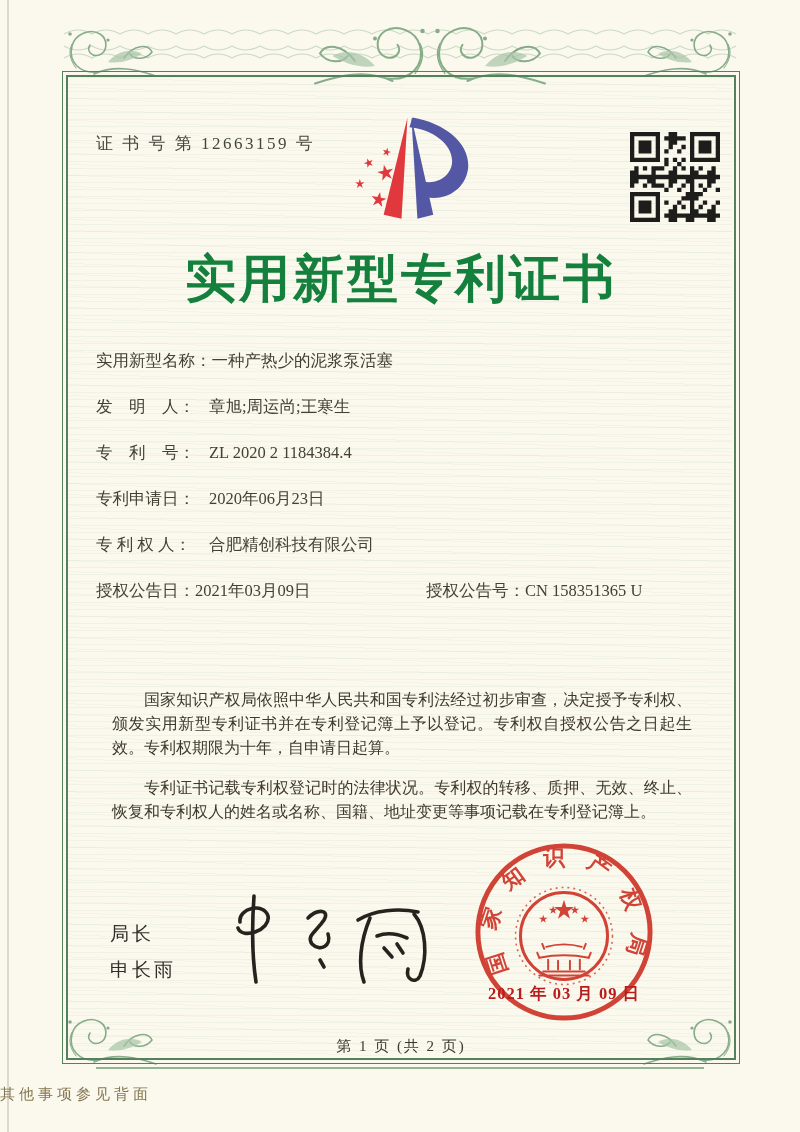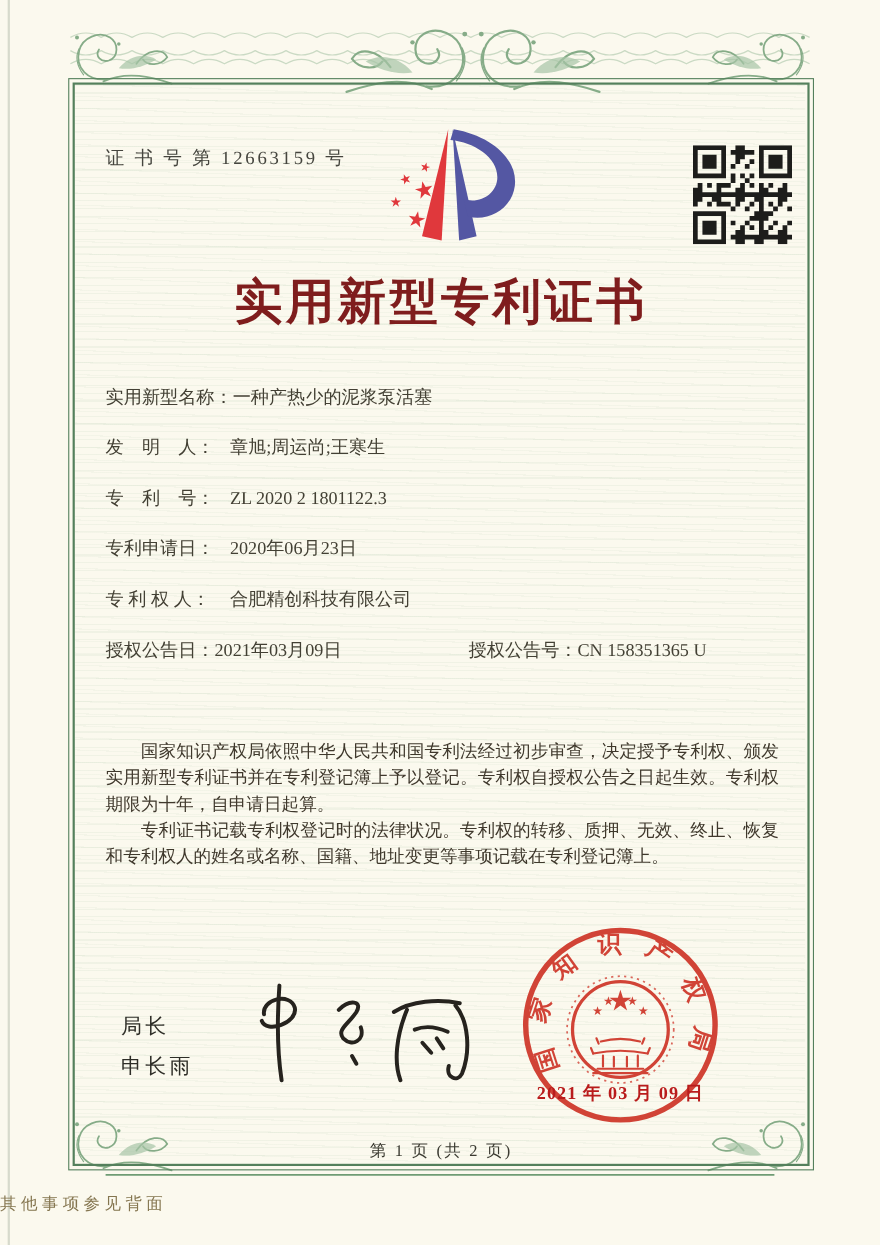--- a/index.html
+++ b/index.html
@@ -16,30 +16,30 @@
   .texture{
     position:absolute;left:68px;top:77px;width:664px;height:979px;z-index:1;
     background:
       repeating-linear-gradient(180deg, rgba(143,180,145,.10) 0 1px, transparent 1px 7px),
       repeating-linear-gradient(182deg, rgba(143,180,145,.07) 0 1px, transparent 1px 11px);
   }
   .abs{position:absolute;z-index:3;}
   .cert-no{left:96px;top:132px;font-size:17px;letter-spacing:2.5px;color:#45453e;}
   .logo{left:336px;top:110px;width:134px;height:122px;}
   .qr{left:630px;top:132px;width:90px;height:90px;}
-  .title{left:62px;width:678px;top:245px;text-align:center;font-size:44px;font-weight:700;
-         letter-spacing:3px;color:#7f1d1d;}
+  .title{left:62px;width:678px;top:245px;text-align:center;font-size:51px;font-weight:700;
+         letter-spacing:3px;color:#15803d;}
   .fields{left:96px;top:348px;width:578px;font-size:16.5px;line-height:25px;color:#434034;}
   .row{display:flex;margin-bottom:21px;}
   .lbl{flex:0 0 113px;white-space:nowrap;}
   .val{flex:1;}
   .grant{display:flex;}
   .g1{width:330px;}
   .paras{left:96px;top:672px;width:612px;font-size:16px;line-height:24px;text-align:justify;color:#3f382c;}
-  .paras p{margin:0;text-indent:2em;}
+  .paras p{margin:16px;text-indent:2em;}
   .director{left:110px;top:916px;font-size:19px;letter-spacing:3px;color:#2e2d27;line-height:36px;}
   .sig{left:212px;top:884px;width:232px;height:106px;}
   .seal{left:470px;top:838px;width:188px;height:188px;z-index:4;opacity:.95;}
   .seal-date{left:458px;top:983px;width:212px;text-align:center;font-size:16.5px;font-weight:700;
              color:#b91c1c;letter-spacing:1px;z-index:5;}
   .page-num{left:62px;width:678px;top:1037px;text-align:center;font-size:15px;color:#3b3a31;letter-spacing:2px;}
   .back-note{left:0;width:800px;top:1085px;text-align:left;font-size:15px;color:#84754f;letter-spacing:4px;}
 </style>
 </head>
 <body>
@@ -104,21 +104,21 @@
   <div class="row">
     <span class="lbl">实用新型名称：</span>
     <span class="val">一种产热少的泥浆泵活塞</span>
   </div>
   <div class="row">
     <span class="lbl">发　明　人：</span>
     <span class="val">章旭;周运尚;王寒生</span>
   </div>
   <div class="row">
     <span class="lbl">专　利　号：</span>
-    <span class="val">ZL 2020 2 1801122.3</span>
+    <span class="val">ZL 2020 2 1184384.4</span>
   </div>
   <div class="row">
     <span class="lbl">专利申请日：</span>
     <span class="val">2020年06月23日</span>
   </div>
   <div class="row">
     <span class="lbl">专 利 权 人：</span>
     <span class="val">合肥精创科技有限公司</span>
   </div>
   <div class="grant">

